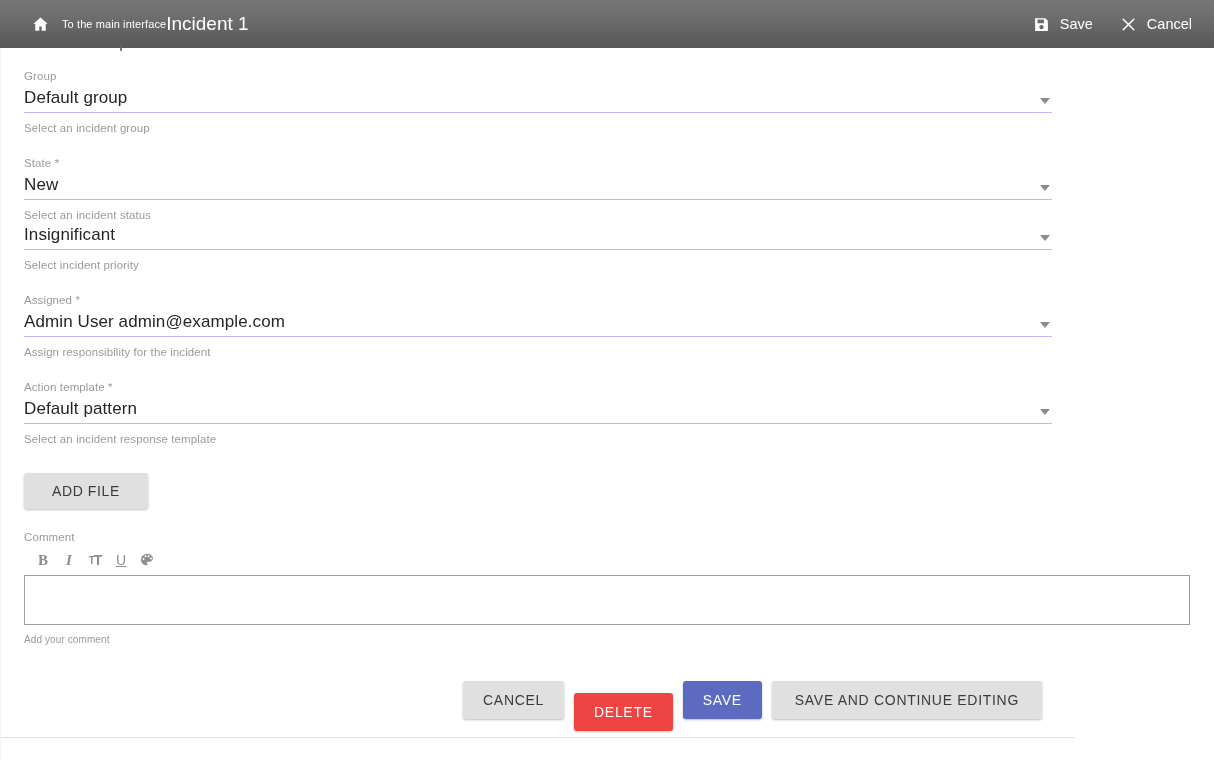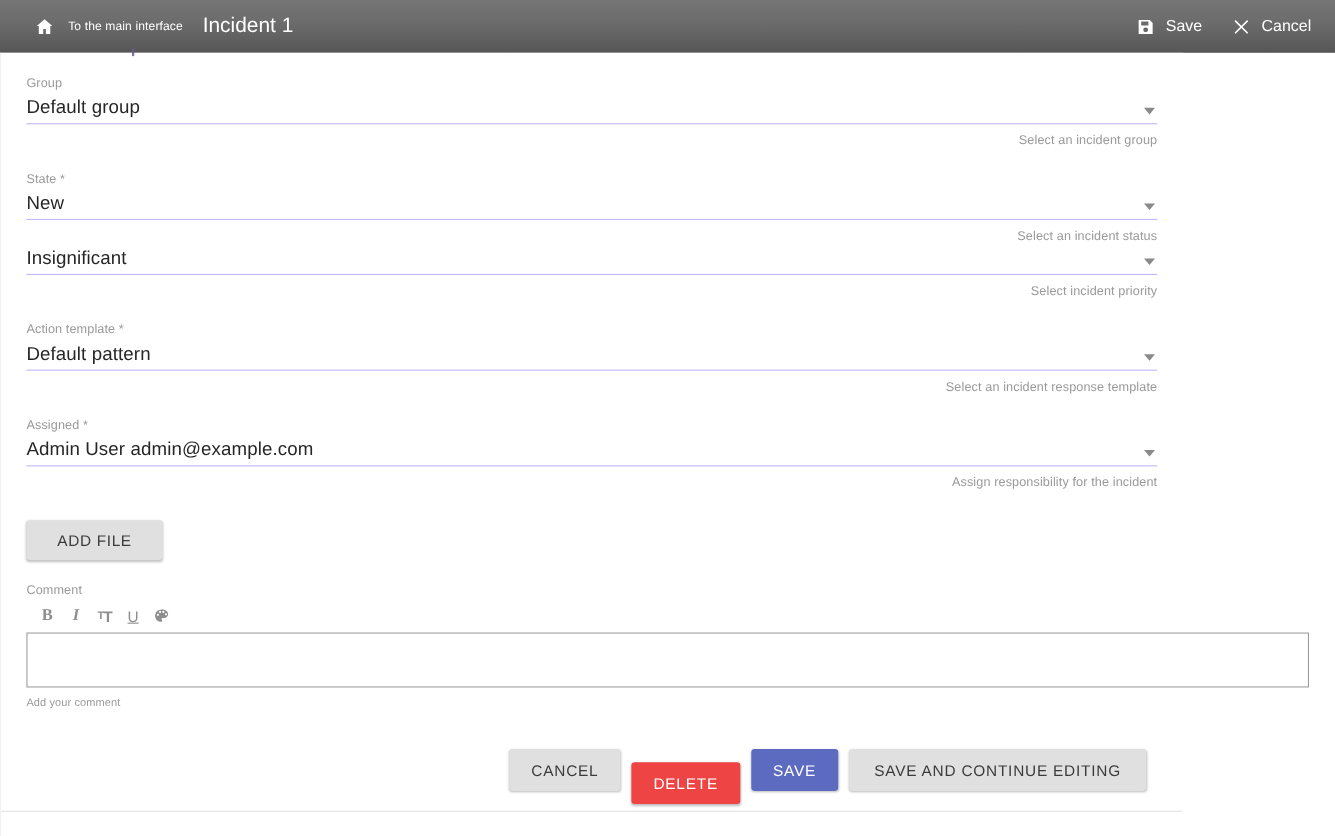--- a/index.html
+++ b/index.html
@@ -36,21 +36,20 @@
   .home-icon svg { display: block; }
   .main-link {
     font-size: 11px;
     color: #ffffff;
     letter-spacing: 0.1px;
     white-space: nowrap;
   }
   .incident-title {
     font-size: 19px;
     color: #ffffff;
-    margin-left: 18px;
     white-space: nowrap;
     font-weight: 400;
   }
   .topbar-right {
     margin-left: auto;
     display: flex;
     align-items: center;
     padding-right: 22px;
   }
   .tb-action {
@@ -131,21 +130,20 @@
     border-left: 5px solid transparent;
     border-right: 5px solid transparent;
     border-top: 6px solid #8a8a8a;
   }
   .field-hint {
     font-size: 11.5px;
     color: #9a9a9a;
     line-height: 14px;
     padding-top: 8px;
     letter-spacing: 0.1px;
-    text-align: right;
   }
 
   
   .addfile-wrap { padding-top: 27px; }
   .btn-addfile {
     display: inline-block;
     background: #e0e0e0;
     border: none;
     border-radius: 3px;
     padding: 0 28px;
@@ -313,35 +311,35 @@
 
     <div class="field">
       <div class="select-row">
         <span class="select-value">Insignificant</span>
         <span class="caret"></span>
       </div>
       <div class="field-hint">Select incident priority</div>
     </div>
 
     <div class="field">
+      <div class="field-label"><span>Assigned</span><span class="req"> *</span></div>
+      <div class="select-row">
+        <span class="select-value">Admin User admin@example.com</span>
+        <span class="caret"></span>
+      </div>
+      <div class="field-hint">Assign responsibility for the incident</div>
+    </div>
+
+    <div class="field">
       <div class="field-label"><span>Action template</span><span class="req"> *</span></div>
       <div class="select-row">
         <span class="select-value">Default pattern</span>
         <span class="caret"></span>
       </div>
       <div class="field-hint">Select an incident response template</div>
-    </div>
-
-    <div class="field">
-      <div class="field-label"><span>Assigned</span><span class="req"> *</span></div>
-      <div class="select-row">
-        <span class="select-value">Admin User admin@example.com</span>
-        <span class="caret"></span>
-      </div>
-      <div class="field-hint">Assign responsibility for the incident</div>
     </div>
 
     <div class="addfile-wrap">
       <button class="btn-addfile">ADD FILE</button>
     </div>
 
     <div class="comment-block">
       <div class="comment-label">Comment</div>
       <div class="rte-toolbar">
         <span class="rte-btn rte-b">B</span>

